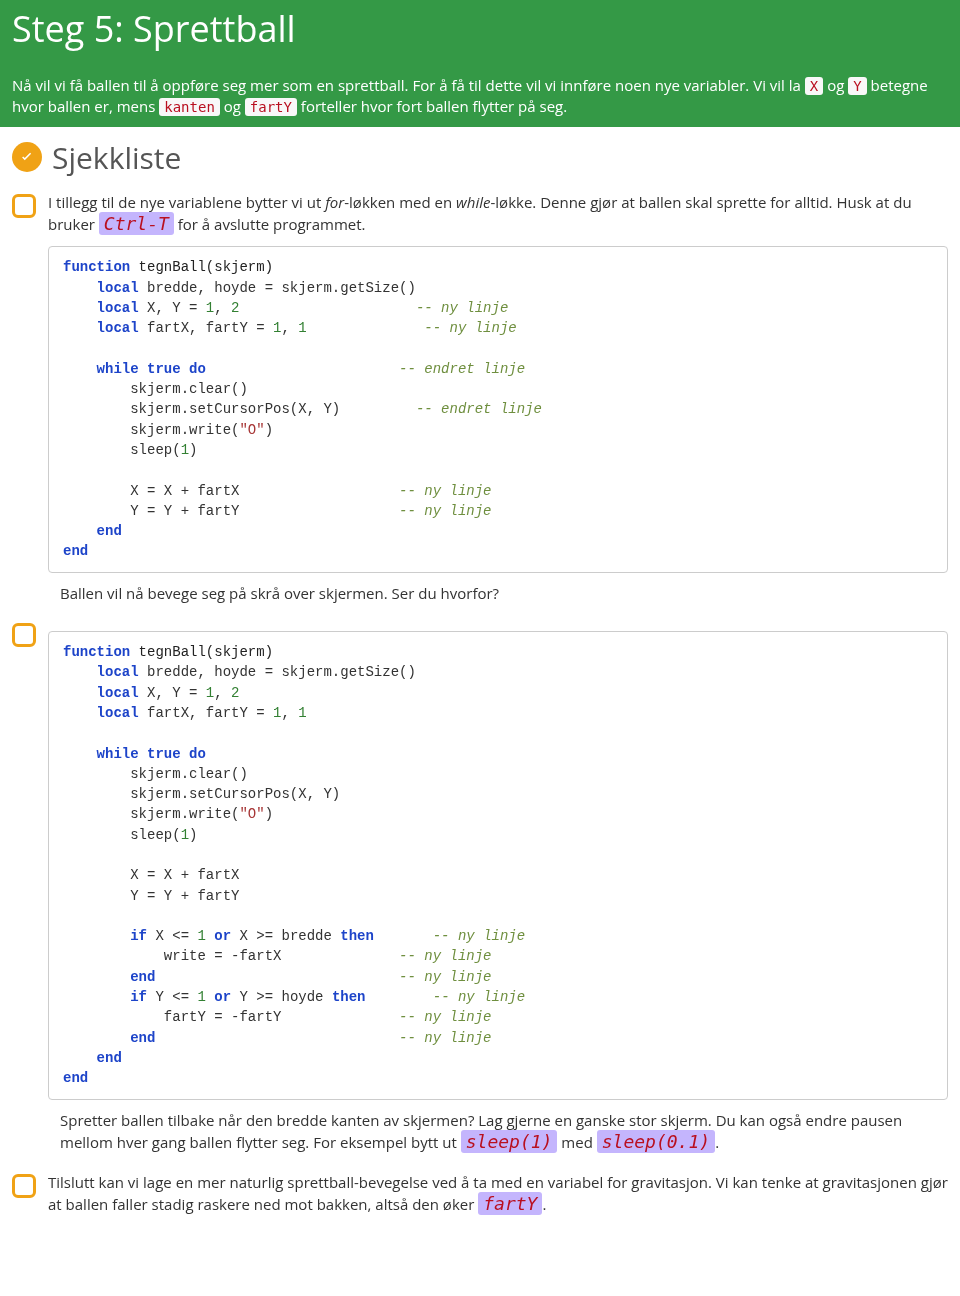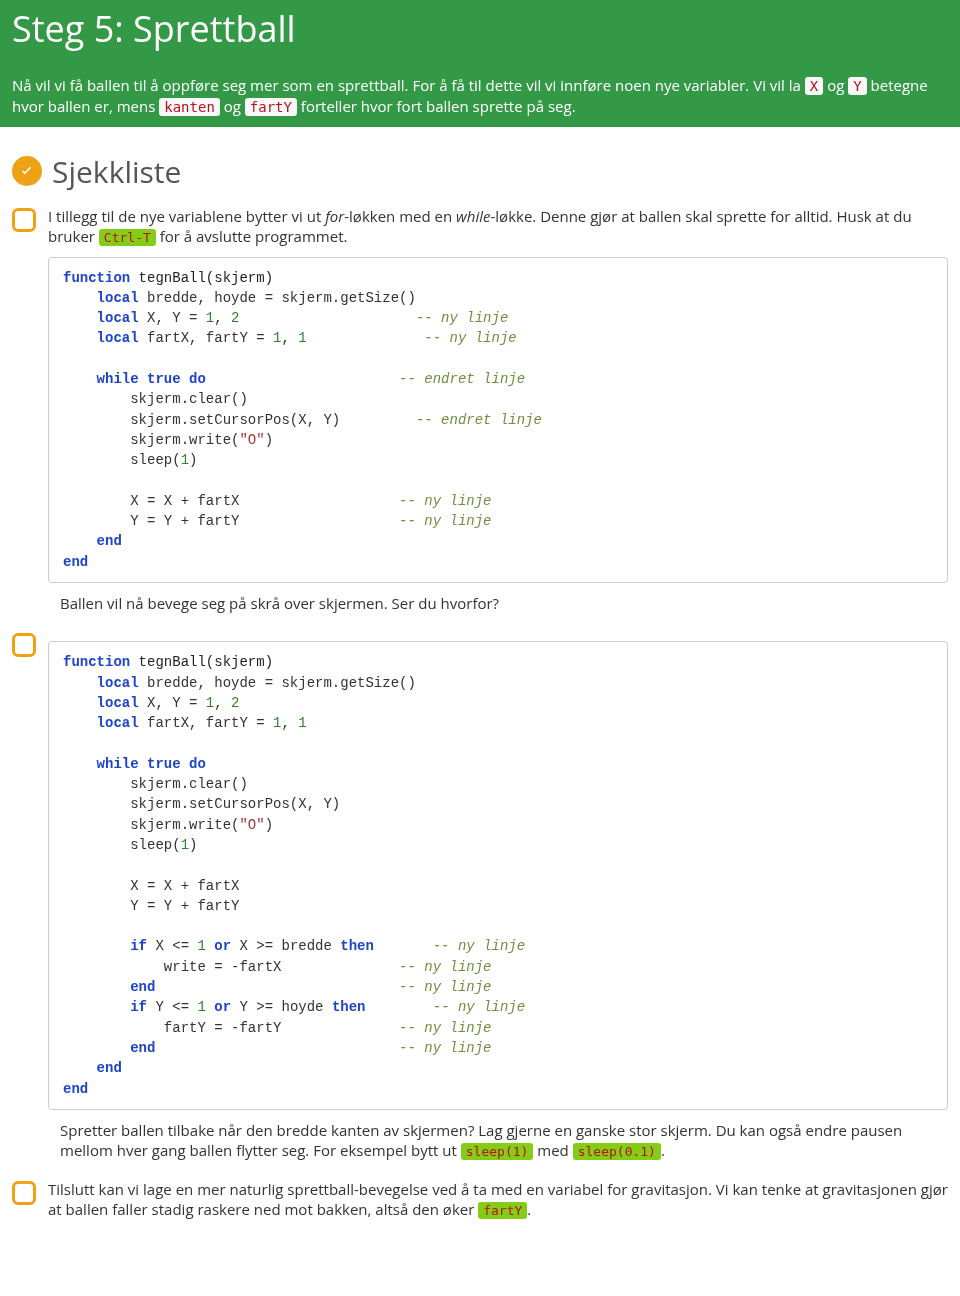--- a/index.html
+++ b/index.html
@@ -1,45 +1,45 @@
 <!DOCTYPE html>
 <html><head>
 <meta charset="utf-8">
 <style>
 * { box-sizing: border-box; margin: 0; padding: 0; }
 body { font-family: "Open Sans", Arial, sans-serif; font-size: 15px; color: #333; width: 960px; background: #fff; }
 .header { background: #349946; color: #fff; padding: 4px 12px 10px 12px; }
 .header h1 { font-size: 36px; font-weight: 400; margin-bottom: 22px; }
 .header p { font-size: 15px; line-height: 1.35; color: #fff; }
 .header code { background: #f8f8f8; color: #b91020; padding: 1px 5px; border-radius: 3px; font-family: Consolas, monospace; font-size: 14px; }
-.section-heading { display: flex; align-items: center; gap: 10px; padding: 24px 12px 14px 12px; }
+.section-heading { display: flex; align-items: center; gap: 10px; padding: 10px 12px 14px 12px; }
 .section-heading .icon { width: 30px; height: 30px; background: #f0a215; border-radius: 50%; display: flex; align-items: center; justify-content: center; flex-shrink: 0; }
 .section-heading .icon svg { width: 18px; height: 18px; fill: #fff; }
 .section-heading h2 { font-size: 30px; font-weight: 400; color: #555; }
 .item { display: flex; gap: 12px; padding: 0 12px 4px 12px; margin-bottom: 8px; }
 .checkbox { width: 24px; height: 24px; border: 3px solid #f0a215; border-radius: 6px; flex-shrink: 0; margin-top: 2px; }
 .item-content { flex: 1; }
 .item-content p { line-height: 1.35; margin-bottom: 6px; }
 .item-content p em { }
-.item-content code.inline { background: #84cc16; color: #b91020; padding: 1px 5px; border-radius: 3px; font-family: Consolas, monospace; font-size: 13px; }
+.item-content code.inline { background: #c4b5fd; color: #b91020; padding: 1px 5px; border-radius: 3px; font-family: Consolas, monospace; font-size: 18px; font-style: italic; }
 .codeblock { border: 1px solid #ccc; border-radius: 4px; padding: 10px 14px; margin: 10px 0; font-family: Consolas, "Courier New", monospace; font-size: 14px; line-height: 1.45; white-space: pre; overflow-x: auto; background: #fff; }
 .kw { color: #1d44c9; font-weight: 700; }
 .fn { color: #222; }
 .num { color: #338033; }
 .str { color: #a63434; }
 .com { color: #6f8f3f; font-style: italic; }
 .followup { margin: 10px 0 14px 12px; line-height: 1.35; }
 </style>
 </head>
 <body>
 
 <div class="header">
   <h1>Steg 5: Sprettball</h1>
   <p>
-    <span>Nå vil vi få ballen til å oppføre seg mer som en sprettball. For å få til dette vil vi innføre noen nye variabler. Vi vil la </span><code>X</code><span> og </span><code>Y</code><span> betegne hvor ballen er, mens </span><code>kanten</code><span> og </span><code>fartY</code><span> forteller hvor fort ballen sprette på seg.</span>
+    <span>Nå vil vi få ballen til å oppføre seg mer som en sprettball. For å få til dette vil vi innføre noen nye variabler. Vi vil la </span><code>X</code><span> og </span><code>Y</code><span> betegne hvor ballen er, mens </span><code>kanten</code><span> og </span><code>fartY</code><span> forteller hvor fort ballen flytter på seg.</span>
   </p>
 </div>
 
 <div class="section-heading">
   <span class="icon">
     <svg viewBox="0 0 24 24">
         <path d="M9 16.2l-3.5-3.5 1.4-1.4L9 13.4l7.1-7.1 1.4 1.4z"></path>
       </svg>
   </span>
   <h2>Sjekkliste</h2>

